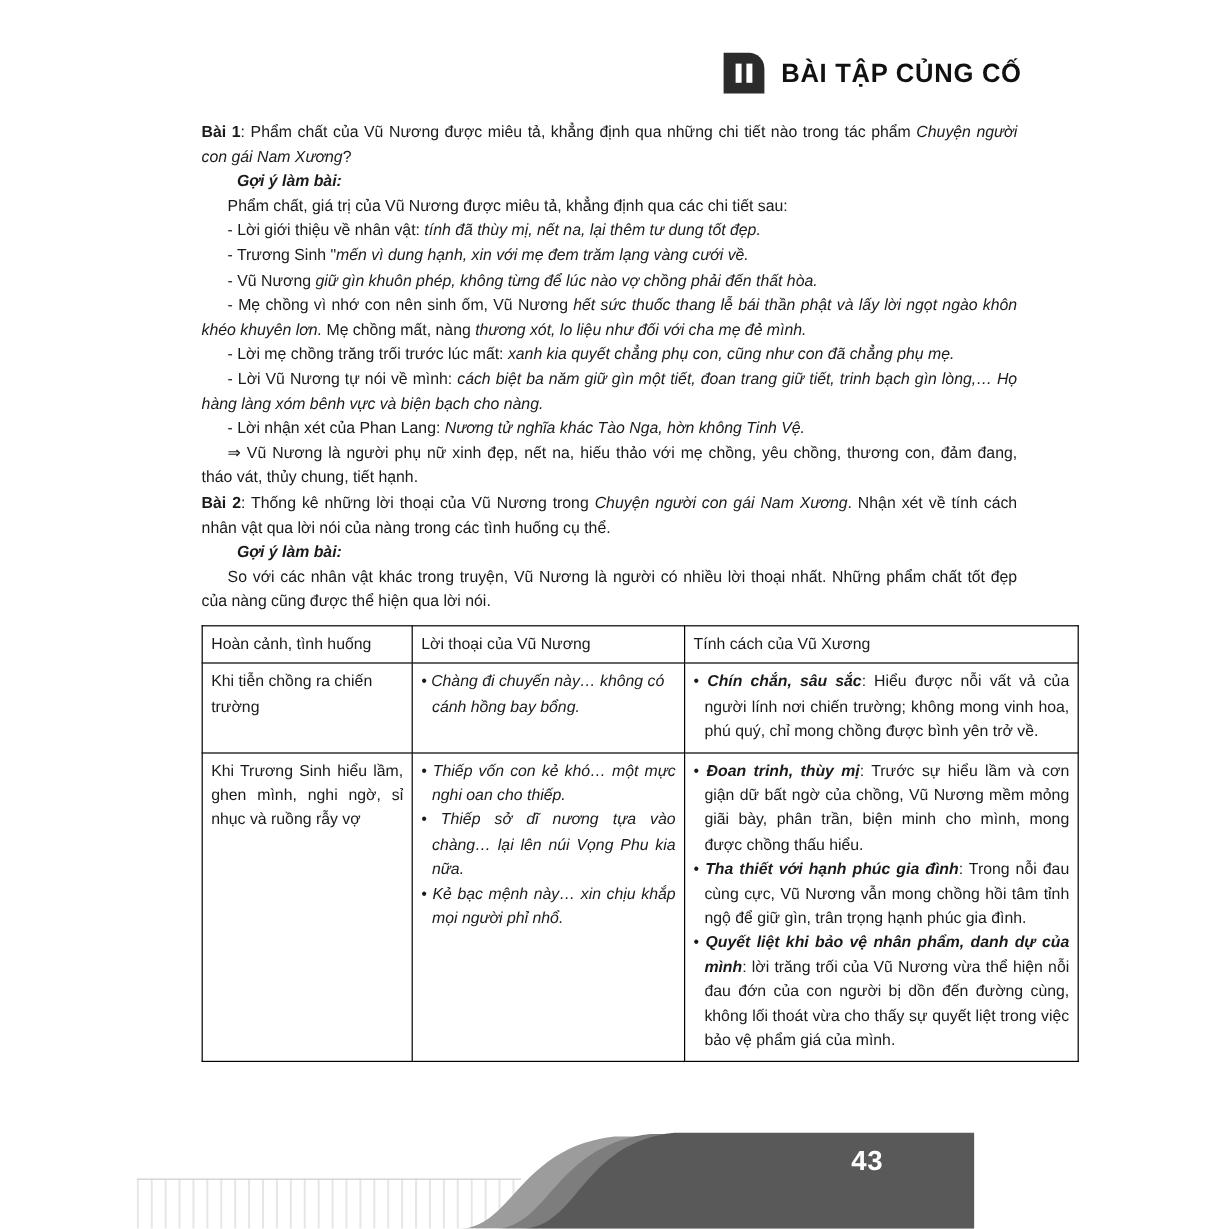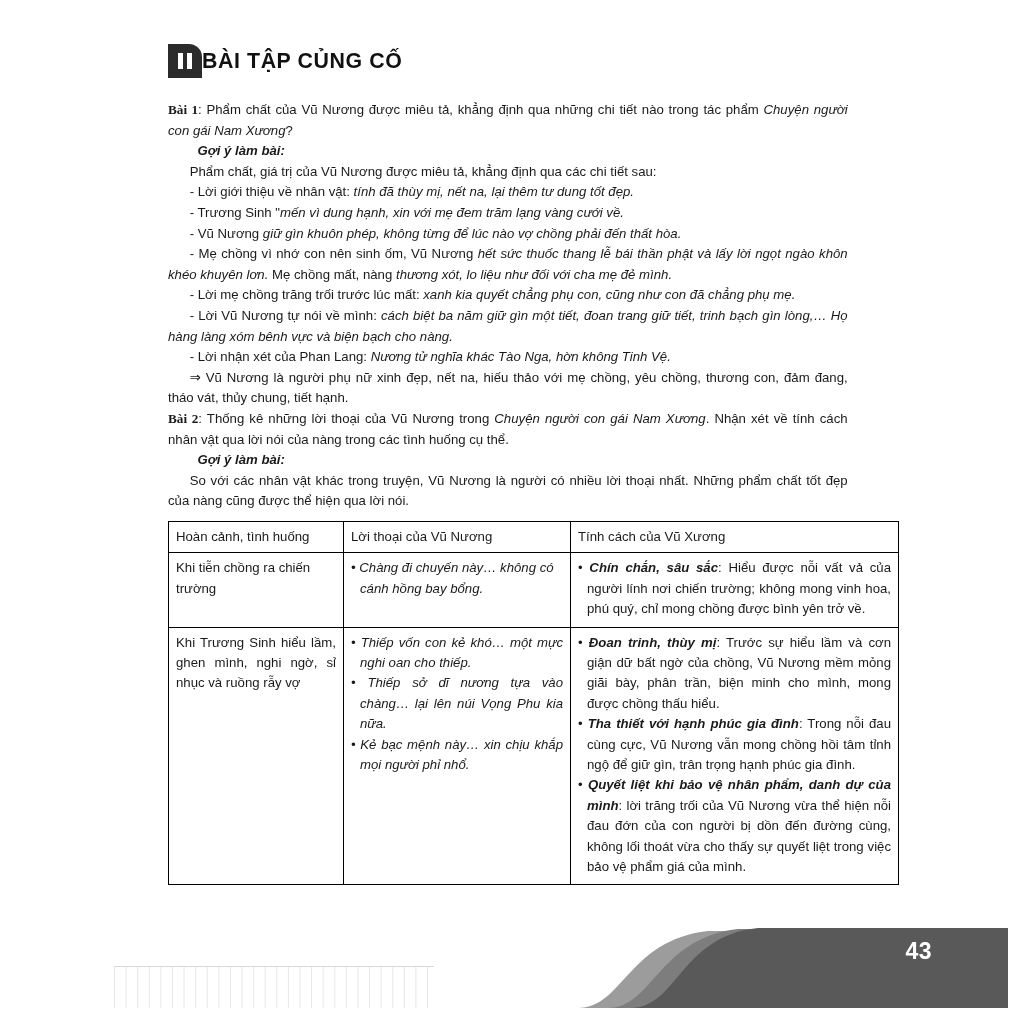--- a/index.html
+++ b/index.html
@@ -29,21 +29,23 @@
     position: absolute;
     left: 168px;
     top: 44px;
     width: 690px;
   }
 
   
   .section-head {
     display: flex;
     align-items: center;
+    gap: 14px;
     margin-bottom: 22px;
+    justify-content: flex-end;
   }
   .head-icon {
     width: 34px;
     height: 34px;
     background: #2b2b2b;
     border-top-right-radius: 13px;
     display: flex;
     align-items: center;
     justify-content: center;
     gap: 4px;
@@ -71,21 +73,21 @@
     line-height: 20.6px;
     text-align: justify;
     transform: scaleX(0.985);
     transform-origin: left top;
   }
   .body-text p {
     margin: 0;
   }
   .p-ind { text-indent: 22px; }
   .p-ind2 { text-indent: 30px; }
-  .lbl { font-weight: bold; font-family: Liberation Serif, serif; }
+  .lbl { font-weight: bold; }
   .it { font-style: italic; }
   .bi { font-weight: bold; font-style: italic; }
 
   
   .tbl-wrap {
     margin-top: 9px;
   }
   table.grid {
     border-collapse: collapse;
     width: 685px;
@@ -113,22 +115,22 @@
     padding-left: 9px;
   }
   .bullet-line::before {
     content: "\2022\00a0";
   }
 
   
   .footer {
     position: absolute;
     left: 0;
-    bottom: 16px;
-    width: 1008px;
+    bottom: 0;
+    width: 812px;
     height: 110px;
     overflow: hidden;
     text-align: right;
   }
   .stripes {
     position: absolute;
     left: 114px;
     bottom: 0;
     width: 320px;
     height: 42px;

